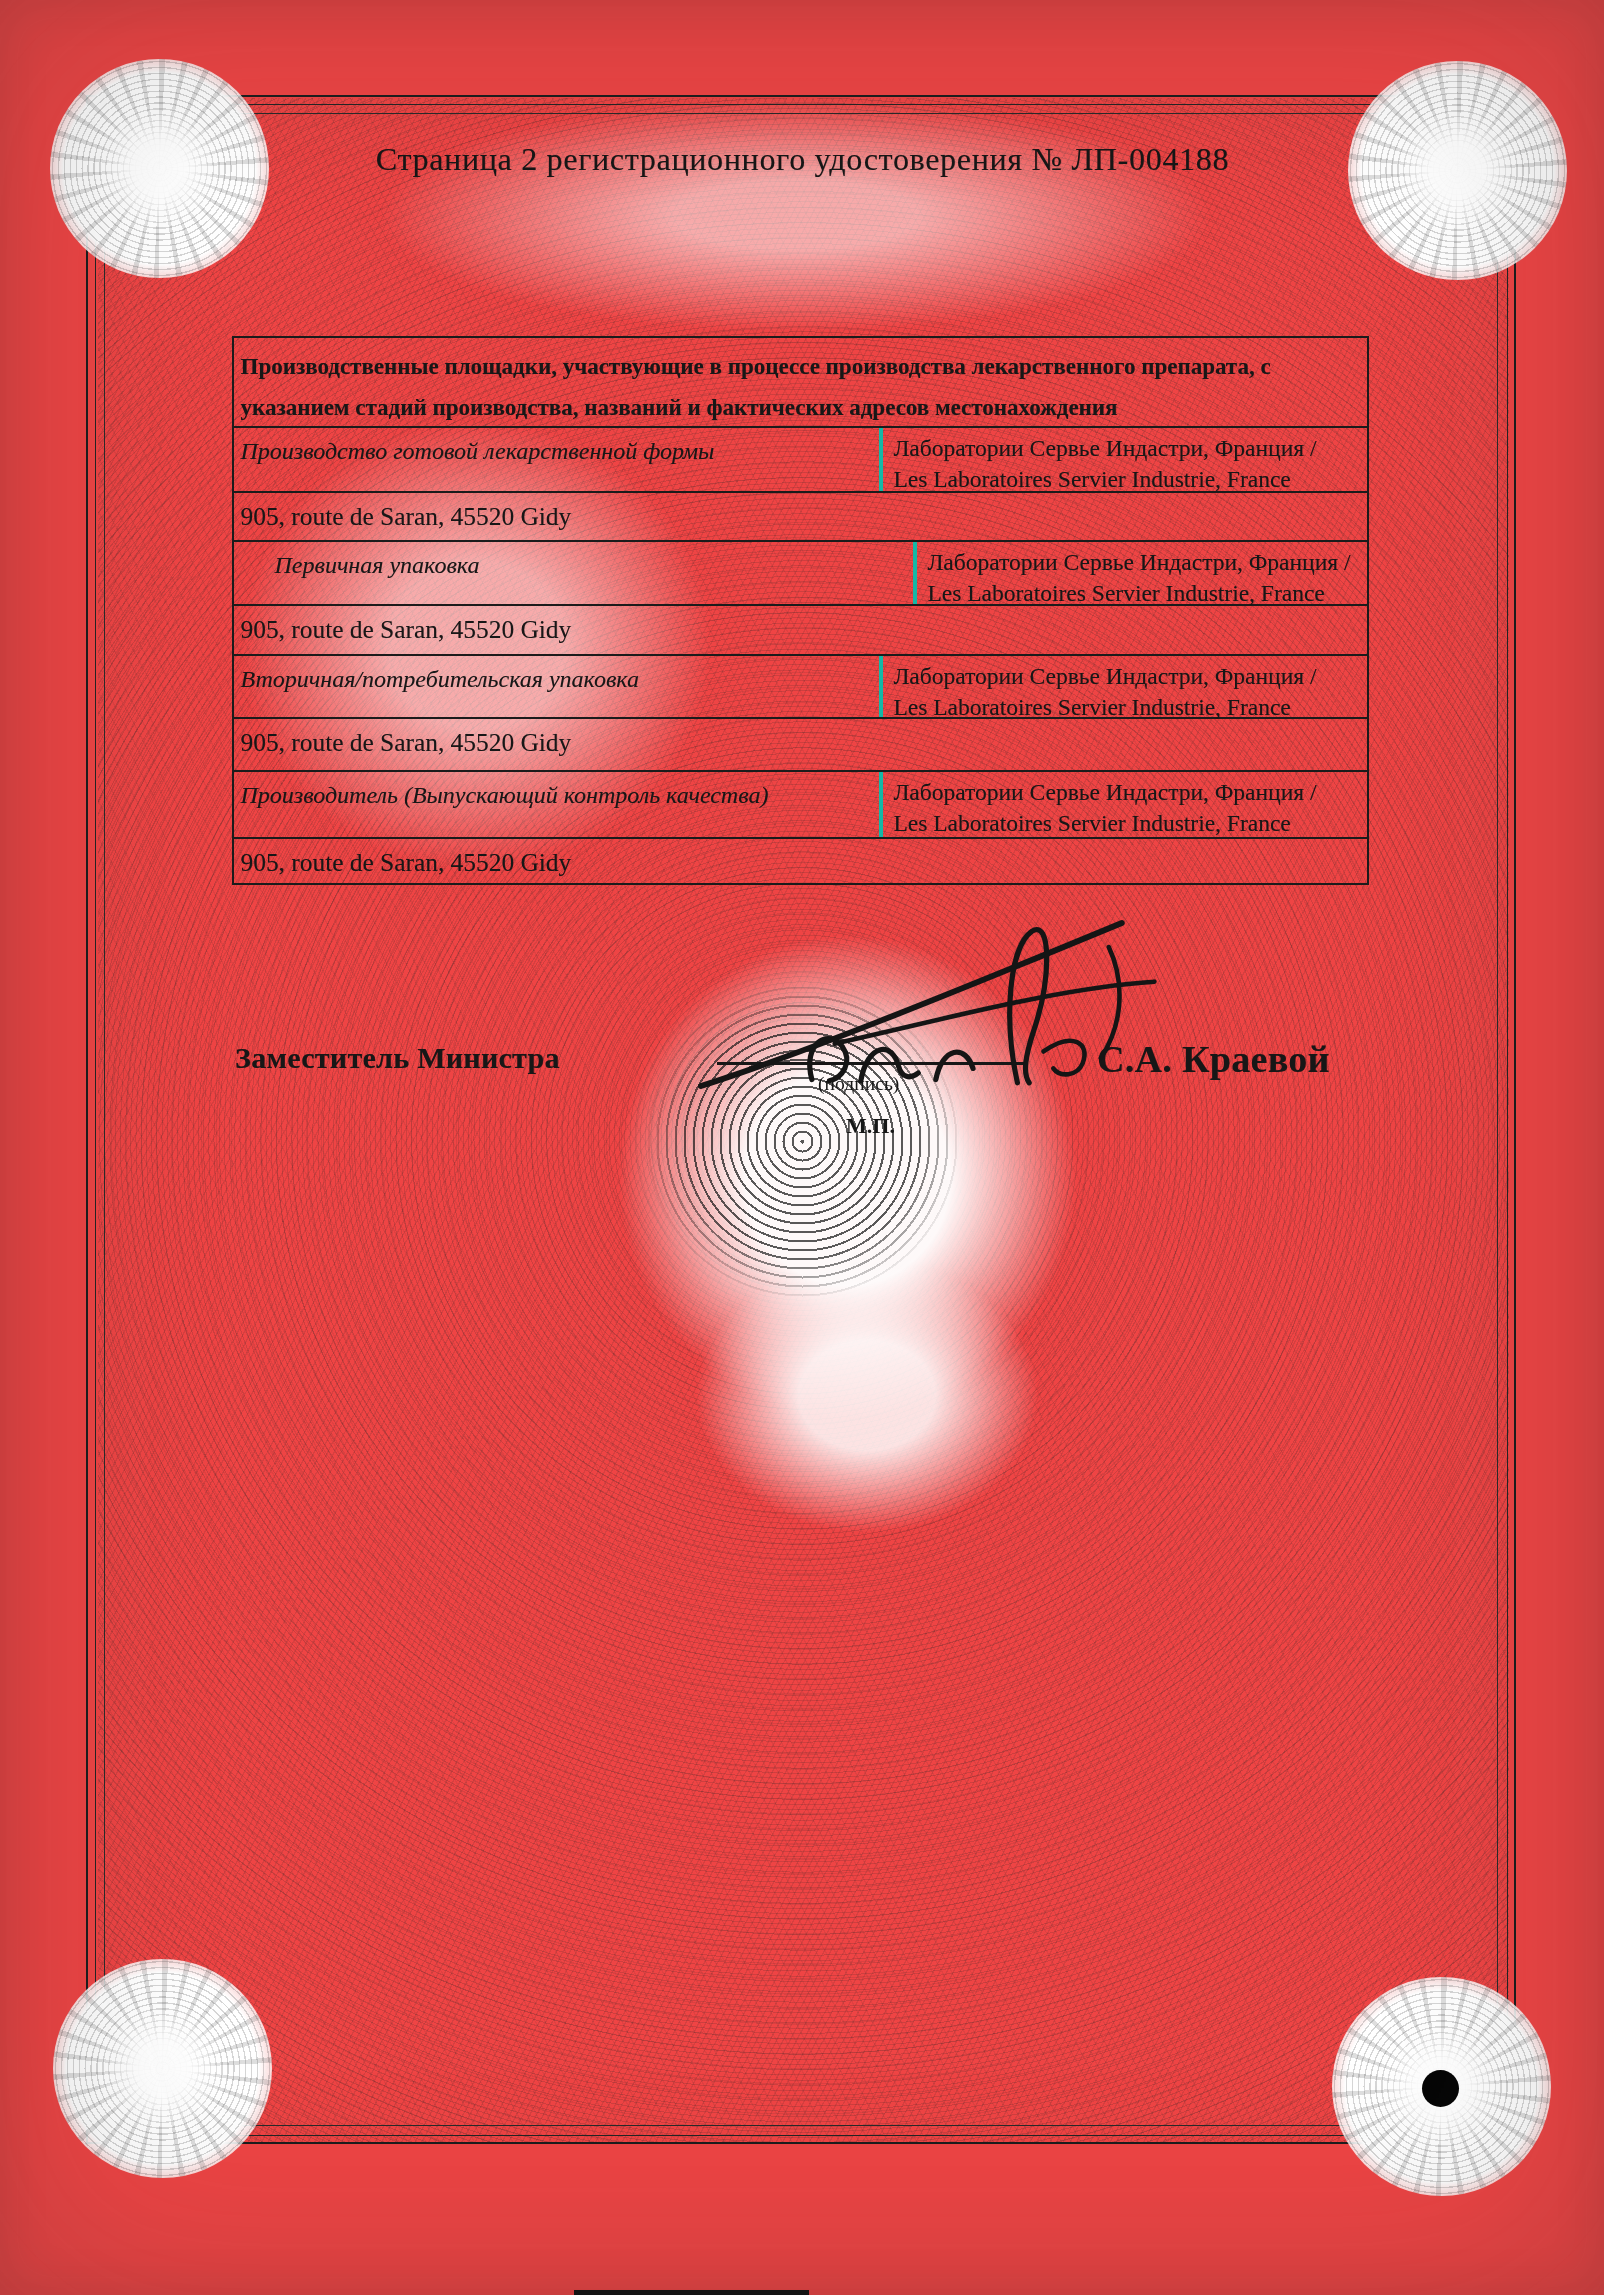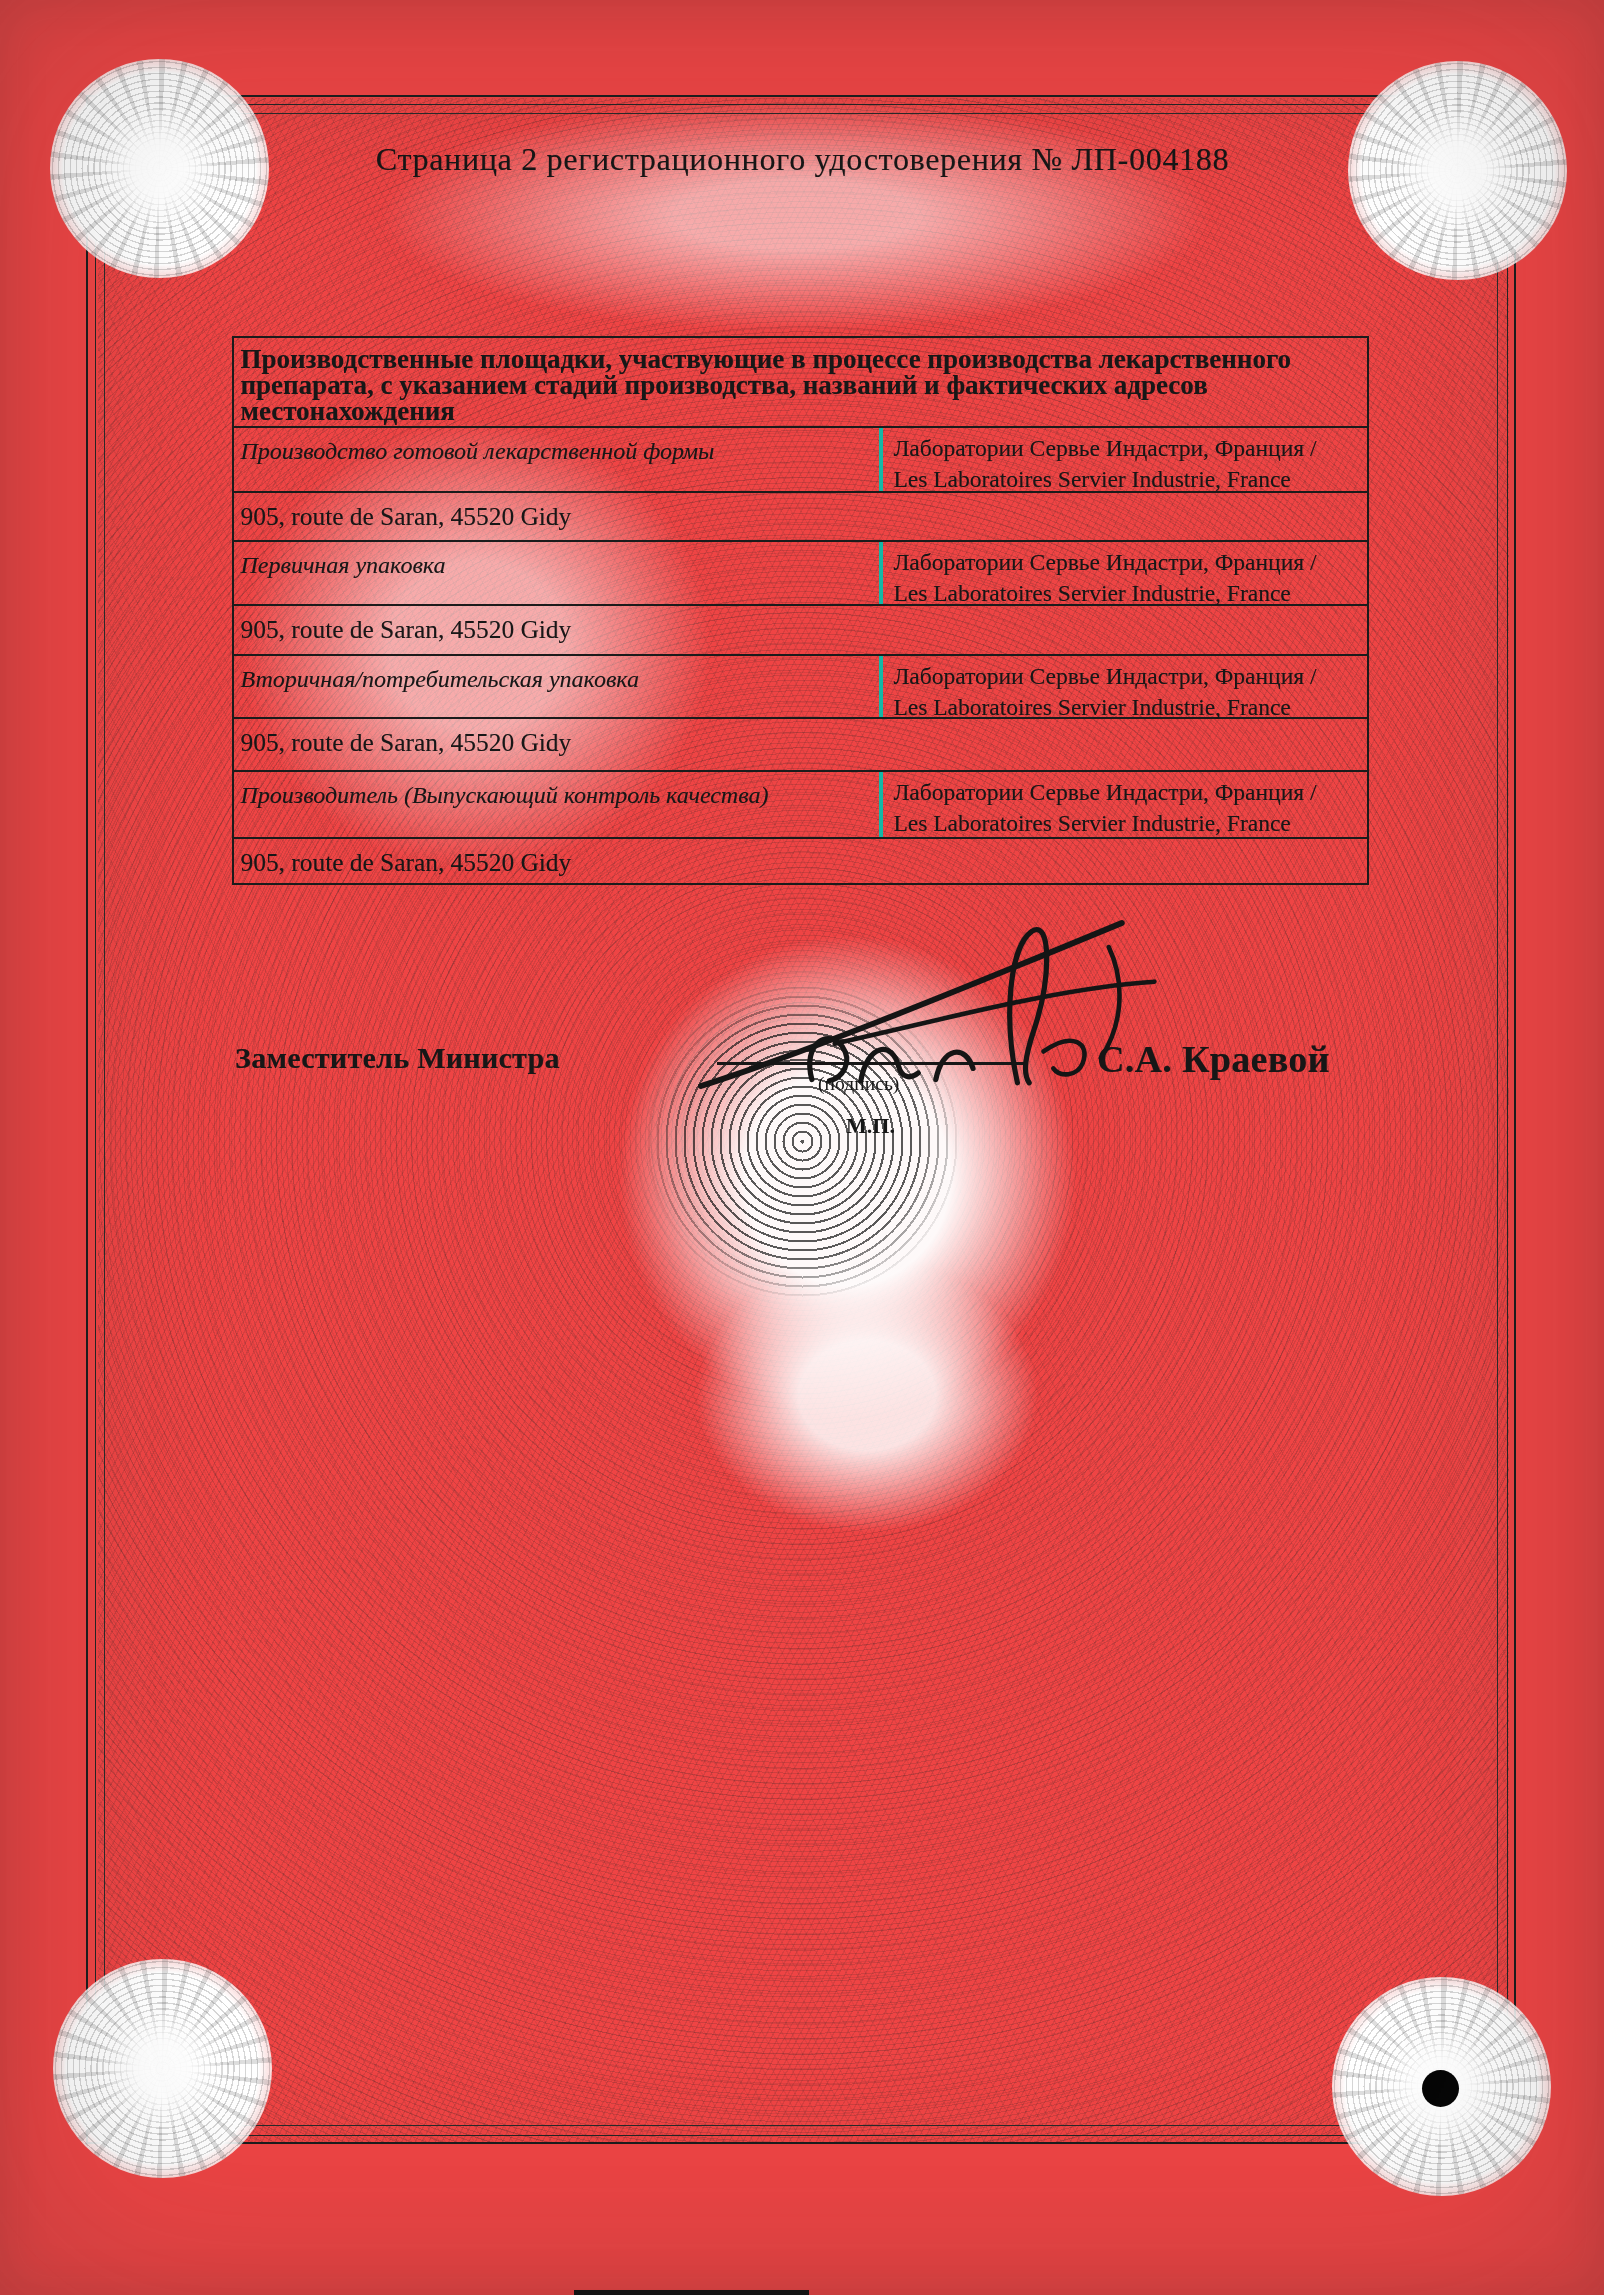--- a/index.html
+++ b/index.html
@@ -45,21 +45,21 @@
   .black-dot{position:absolute;left:1422px;top:2070px;width:37px;height:37px;
     border-radius:50%;background:#060606;}
   
   .page-header{position:absolute;left:85px;top:141px;width:1435px;text-align:center;
     font-size:32px;letter-spacing:0.7px;text-shadow:0.4px 0.4px 0 rgba(0,0,0,0.35);}
   
   .sites-table{position:absolute;left:232px;top:336px;width:1137px;
     border:2.6px solid #1b1b1b;box-sizing:border-box;
     text-shadow:0.3px 0.3px 0 rgba(0,0,0,0.3);}
   .t-header{box-sizing:border-box;height:90px;border-bottom:2.6px solid #1b1b1b;
-    font-weight:bold;font-size:27px;line-height:26px;padding:7.8px 9px 0 6.5px;}
+    font-weight:bold;font-size:23px;line-height:41px;padding:7.8px 9px 0 6.5px;}
   .t-row{display:flex;box-sizing:border-box;border-bottom:2.6px solid #1b1b1b;}
   .cell{box-sizing:border-box;}
   .stage{width:645px;font-style:italic;font-size:24px;padding:10.4px 5.2px 0 6.5px;}
   .company{flex:1;border-left:4px solid #14b8a6;font-size:23.5px;line-height:31px;
     padding:5.2px 3.9px 0 10.4px;}
   .t-addr{box-sizing:border-box;border-bottom:2.6px solid #1b1b1b;
     font-size:25.4px;padding:9px 5.2px 0 6.5px;}
   .t-addr.last{border-bottom:none;}
   
   .minister-title{position:absolute;left:235px;top:1041px;font-size:30px;font-weight:bold;
@@ -103,21 +103,21 @@
 
     <div class="t-row" style="height:65px;">
       <div class="cell stage">Производство готовой лекарственной формы</div>
       <div class="cell company">
         <div>Лаборатории Сервье Индастри, Франция /</div>
         <div>Les Laboratoires Servier Industrie, France</div>
       </div>
     </div>
     <div class="t-addr" style="height:49px;">905, route de Saran, 45520 Gidy</div>
 
-    <div class="t-row" style="height:64px;">
+    <div class="t-row" style="height:64px;padding-left:34px;">
       <div class="cell stage">Первичная упаковка</div>
       <div class="cell company">
         <div>Лаборатории Сервье Индастри, Франция /</div>
         <div>Les Laboratoires Servier Industrie, France</div>
       </div>
     </div>
     <div class="t-addr" style="height:50px;">905, route de Saran, 45520 Gidy</div>
 
     <div class="t-row" style="height:63px;">
       <div class="cell stage">Вторичная/потребительская упаковка</div>

